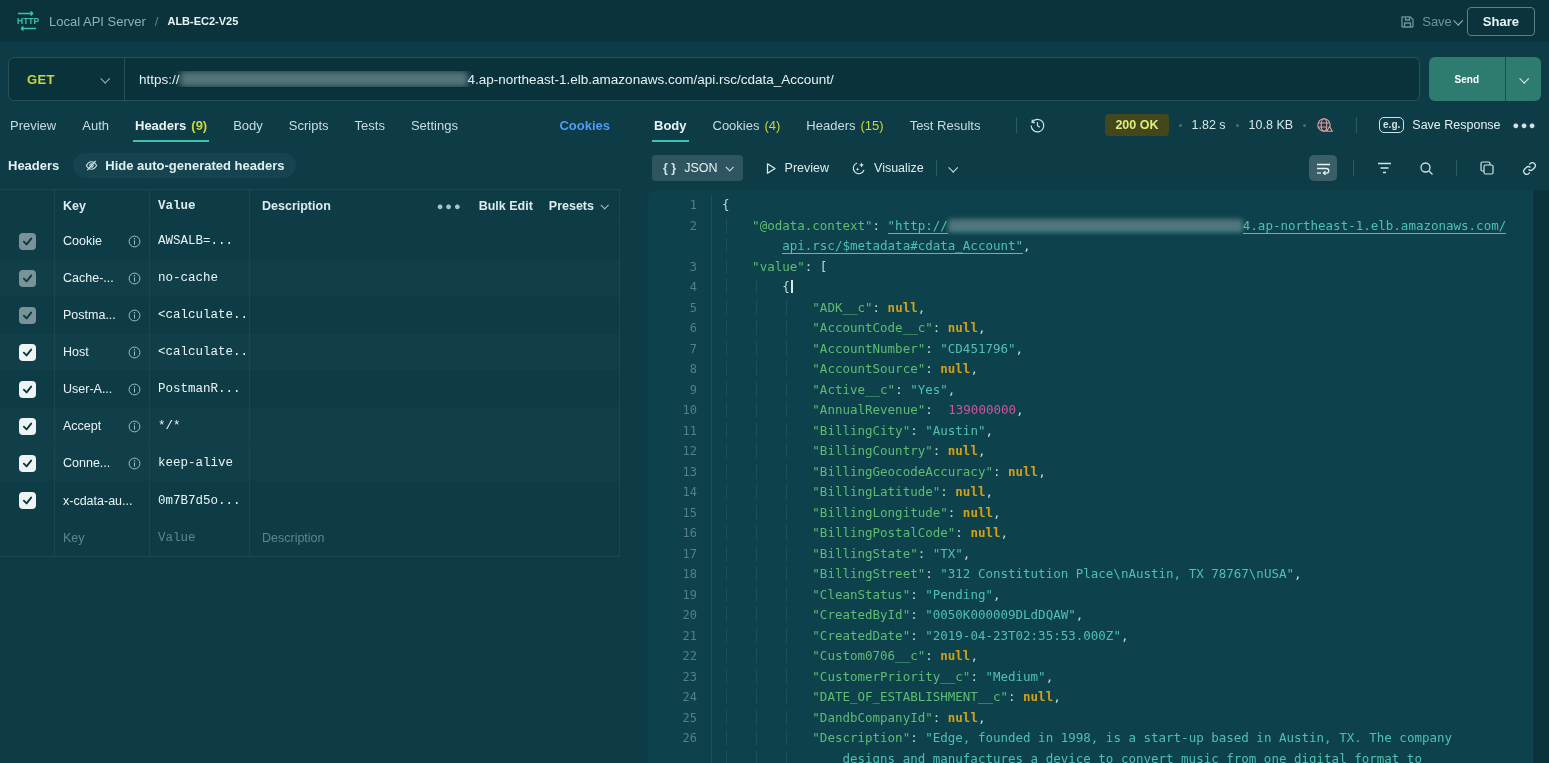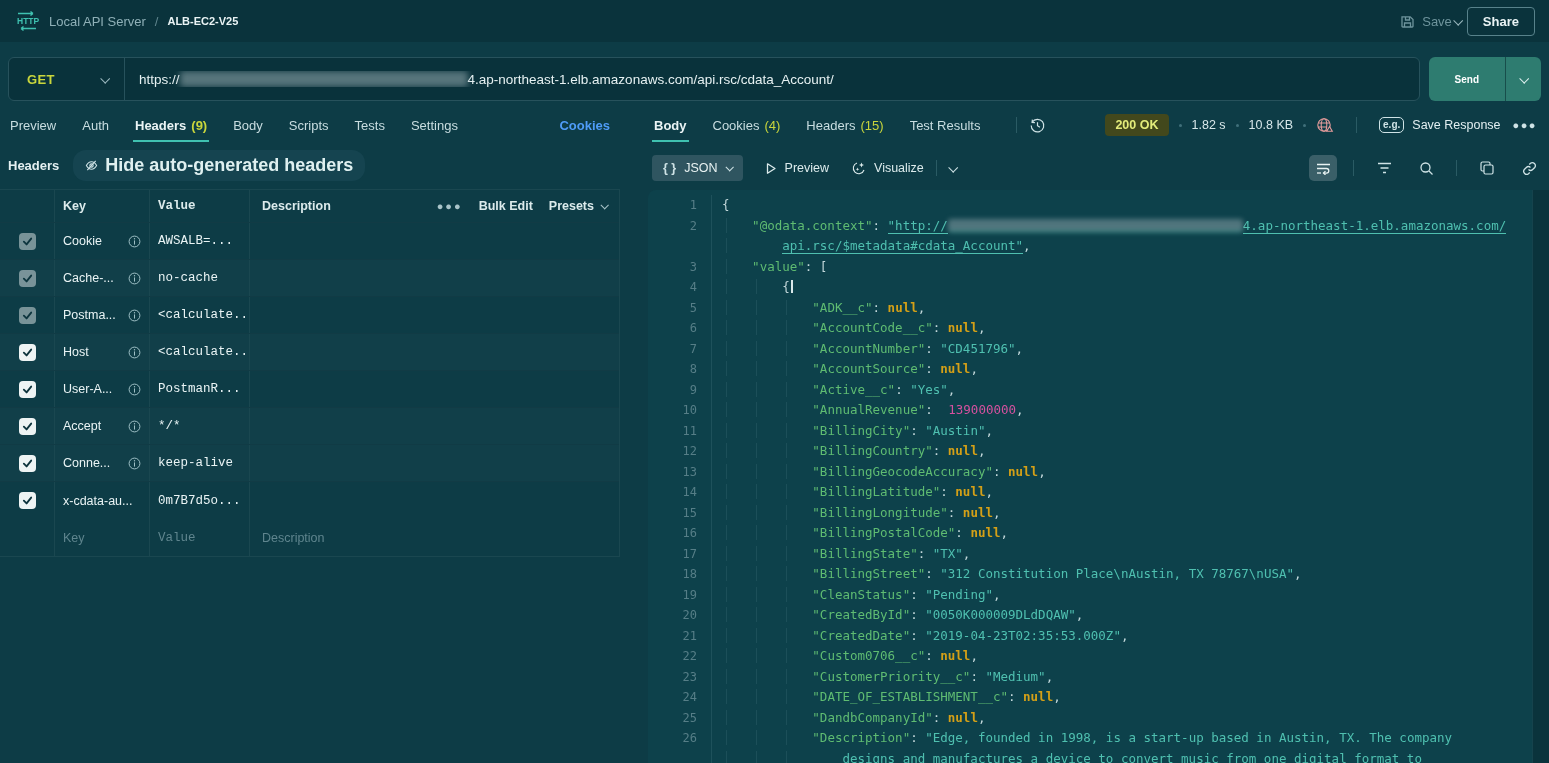--- a/index.html
+++ b/index.html
@@ -59,21 +59,21 @@
   .tab .cnt{color:var(--count);}
   .tab.active{color:var(--txt);font-weight:bold;}
   .tab.active::after{content:"";position:absolute;left:0;right:0;bottom:0;height:2px;background:var(--accent);}
   .req-tabs{padding-left:8px;}
   .cookies-link{margin-left:auto;margin-right:10px;color:var(--blue);font-weight:bold;cursor:pointer;}
 
   
   .subbar{display:flex;align-items:center;gap:14px;height:30px;margin:8px 0 6px 8px;}
   .subbar-title{font-size:13px;font-weight:bold;color:#e4f0f1;}
   .pill{display:flex;align-items:center;gap:7px;background:#154450;border-radius:13px;
-    padding:5px 12px;font-size:18px;font-weight:bold;color:#dff0f0;cursor:pointer;}
+    padding:5px 12px;font-size:13px;font-weight:bold;color:#dff0f0;cursor:pointer;}
   .pill svg{stroke:#cfe3e6;}
 
   
   .htable{margin-top:9px;border-top:1px solid var(--border-soft);border-bottom:1px solid var(--border-soft);
     border-right:1px solid var(--border-soft);font-size:12.5px;}
   .trow{display:flex;align-items:stretch;height:37px;border-bottom:1px solid #113b45;}
   .trow:last-child{border-bottom:none;}
   .trow.alt{background:rgba(255,255,255,.018);}
   .thead{height:33px;color:#dcebec;font-weight:bold;}
   .c-cb{width:55px;display:flex;align-items:center;justify-content:center;border-right:1px solid var(--border-soft);}

